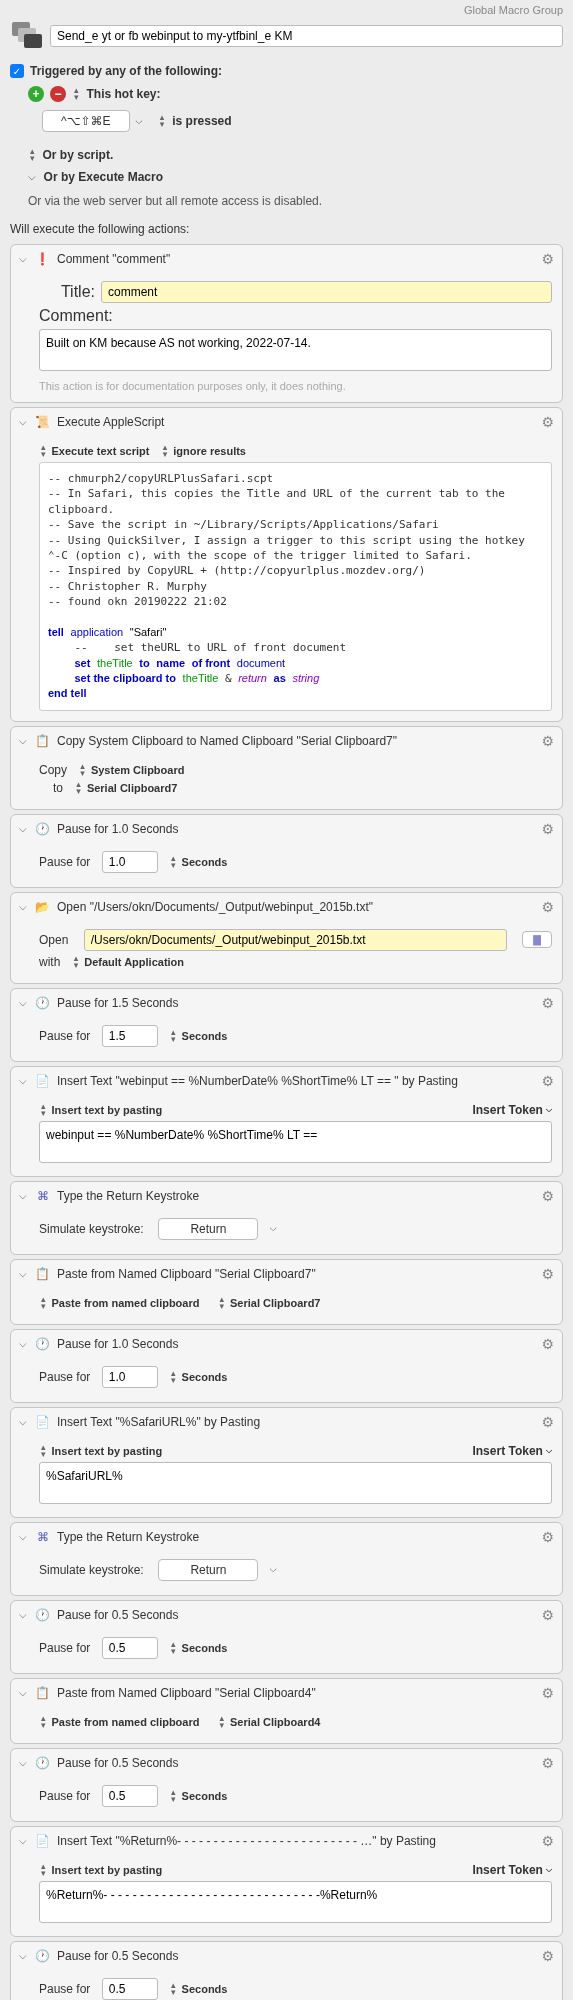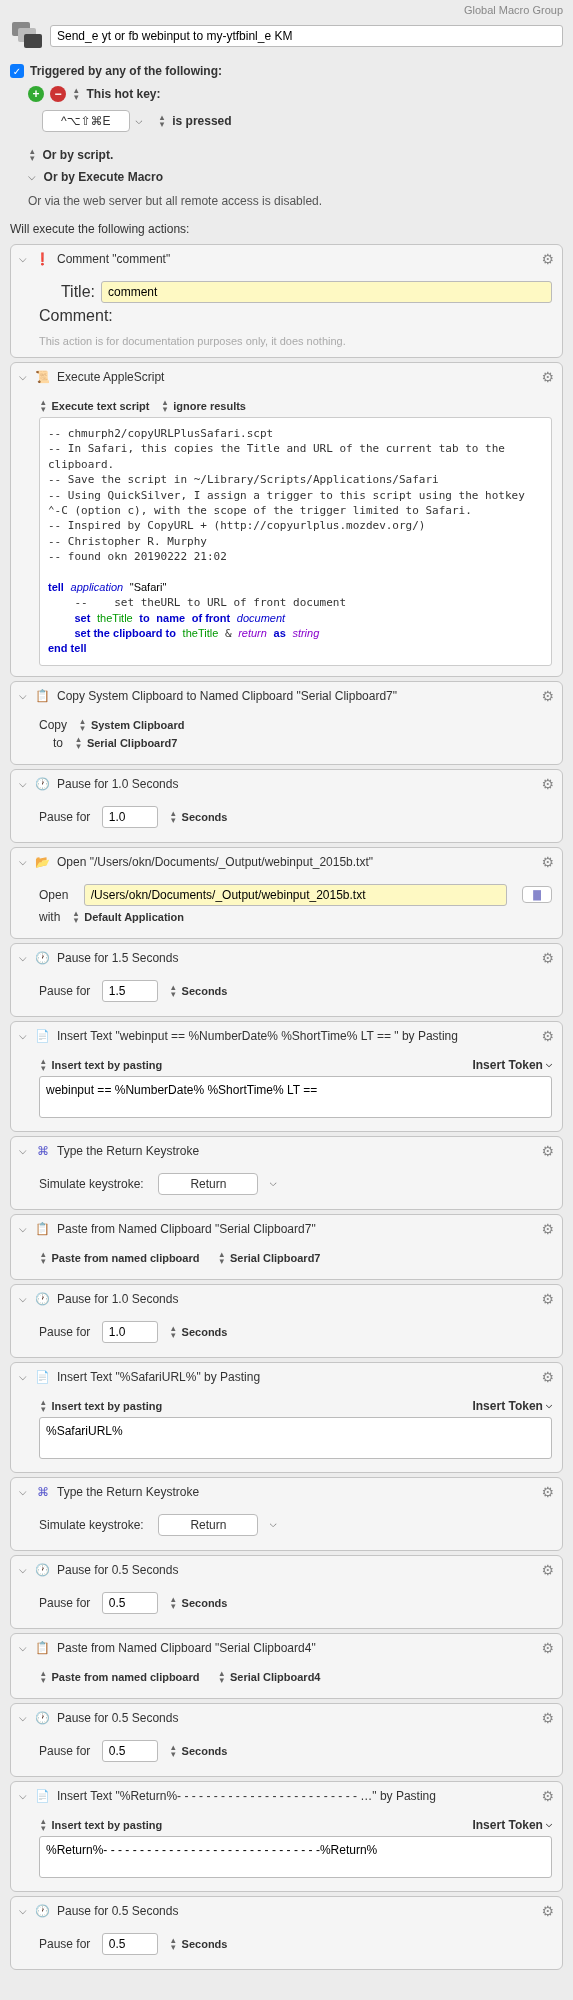--- a/index.html
+++ b/index.html
@@ -33,21 +33,21 @@
 .action-body { padding: 4px 10px 10px 28px; }
 .field-row { display: flex; align-items: center; gap: 6px; margin: 4px 0; }
 .field-label { font-size: 16px; min-width: 56px; text-align: right; }
 .text-input { flex: 1; border: 1px solid #bbb; border-radius: 3px; padding: 3px 6px; font-size: 12px; background: #fef9c3; }
 .small-input { width: 56px; border: 1px solid #bbb; border-radius: 3px; padding: 3px 6px; font-size: 12px; background: #fff; }
 .textarea { width: 100%; border: 1px solid #bbb; border-radius: 3px; padding: 6px; font-size: 12px; background: #fff; font-family: inherit; resize: none; }
 .hint { color: #aaa; font-size: 11px; padding: 6px 0 0 0; }
 .script-box { background: #fff; border: 1px solid #ccc; border-radius: 3px; padding: 8px; font-family: Menlo, monospace; font-size: 11px; line-height: 1.4; white-space: pre-wrap; }
 .kw { color: #0000cc; font-weight: bold; }
 .var { color: #009900; }
-.cls { color: #0000cc; font-style: italic; }
+.cls { color: #0000cc; }
 .str { color: #000; }
 .purple { color: #8800cc; font-style: italic; }
 .popup-text { font-weight: 700; font-size: 11px; cursor: pointer; }
 .popup-row { display: flex; align-items: center; gap: 4px; margin: 4px 0; }
 .keystroke-box { border: 1px solid #bbb; border-radius: 4px; padding: 3px 28px; background: #fff; font-size: 12px; text-align: center; min-width: 100px; }
 .dropdown-arrow { font-size: 9px; color: #666; cursor: pointer; }
 .token-btn { font-size: 12px; font-weight: 600; cursor: pointer; display: flex; align-items: center; gap: 3px; }
 .header-flex { display: flex; justify-content: space-between; align-items: center; }
 .open-btn { border: 1px solid #bbb; border-radius: 4px; padding: 2px 10px; background: #fff; color: #8888cc; font-size: 10px; }
 .ic-clock { color: #5a8; }
@@ -123,20 +123,21 @@
     <span class="gear">⚙</span>
   </div>
   <div class="action-body">
     <div class="field-row">
       <span class="field-label">Title:</span>
       <input class="text-input" value="comment" style="">
     </div>
     <div class="field-row">
       <span class="field-label">Comment:</span>
     </div>
+    <textarea class="textarea" rows="2" style="">Built on KM because AS not working, 2022-07-14.</textarea>
     <div class="hint">This action is for documentation purposes only, it does nothing.</div>
   </div>
 </div>
 
 <div class="action">
   <div class="action-header">
     <span class="disclosure-tri">⌵</span>
     <span class="action-icon">📜</span>
     <span class="action-title">Execute AppleScript</span>
     <span class="gear">⚙</span>

